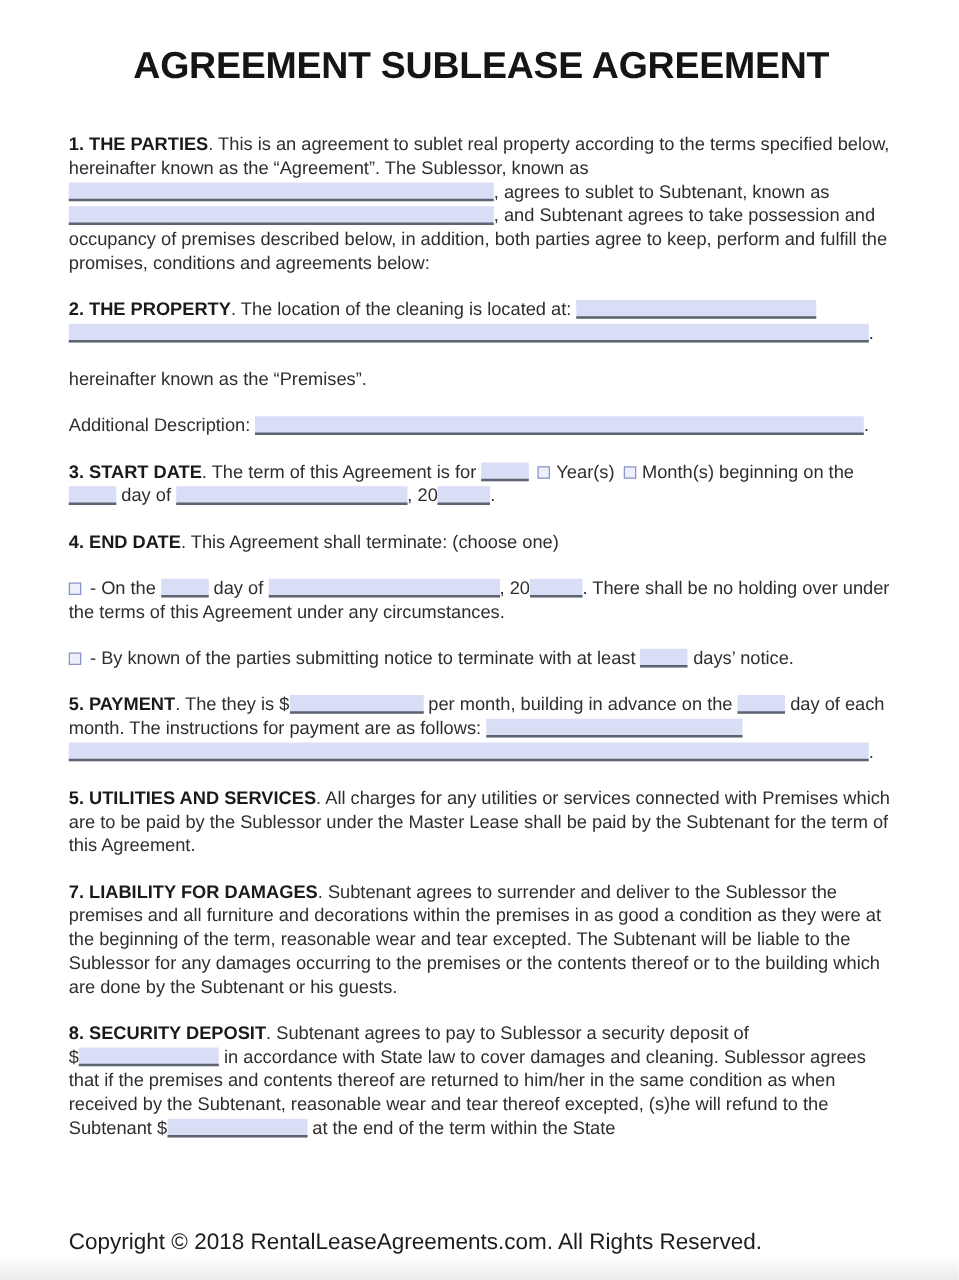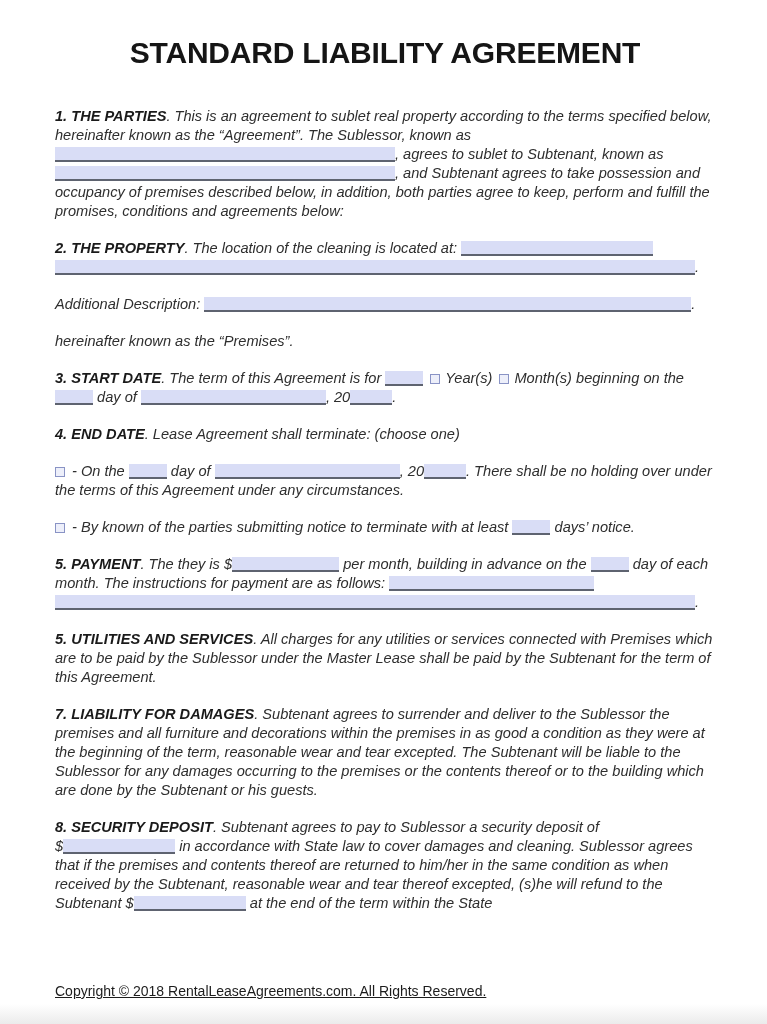--- a/index.html
+++ b/index.html
@@ -15,21 +15,21 @@
   .doc { position: absolute; left: 55px; top: 0; width: 660px; }
   h1 {
     margin: 36px 0 0 0;
     text-align: center;
     font-size: 30px;
     font-weight: 700;
     color: #151515;
     letter-spacing: -0.2px;
   }
   .body-copy { margin-top: 37px; }
-  p { margin: 0 0 18px 0; font-size: 14.6px; line-height: 19px; font-style: italic; }
+  p { margin: 0 0 18px 0; font-size: 14.6px; line-height: 19px; }
   p b { color: #1a1a1a; }
   .fld {
     display: inline-block;
     height: 15px;
     background: #d9ddf6;
     border-bottom: 2px solid #5e6370;
     vertical-align: -3px;
   }
   .w38  { width: 38px; }
   .w42  { width: 42px; }
@@ -46,46 +46,46 @@
     width: 10px; height: 10px;
     background: #edeffa;
     border: 1.5px solid #8993c5;
     vertical-align: -1px;
   }
   .cb.mid { margin: 0 5px 0 7px; }
   .cb.start { margin-right: 7px; }
   .nw { white-space: nowrap; }
   .footer {
     position: absolute; left: 55px; top: 983px;
-    font-size: 14px; color: #1c1c1c; text-decoration: underline;
+    font-size: 18px; color: #1c1c1c;
   }
   .bottom-shade {
     position: absolute; left: 0; right: 0; bottom: 0; height: 20px;
     background: linear-gradient(180deg, rgba(236,236,236,0) 0%, #ebebeb 100%);
   }
 </style>
 </head>
 <body>
 
 <div class="doc">
-  <h1>STANDARD LIABILITY AGREEMENT</h1>
+  <h1>AGREEMENT SUBLEASE AGREEMENT</h1>
 
   <div class="body-copy">
 
     <p><b>1. THE PARTIES</b><span>. This is an agreement to sublet real property according to the terms specified below, hereinafter known as the “Agreement”. The Sublessor, known as </span><span class="fld w340"></span><span>, agrees to sublet to Subtenant, known as </span><span class="fld w340"></span><span>, and Subtenant agrees to take possession and occupancy of premises described below, in addition, both parties agree to keep, perform and fulfill the promises, conditions and agreements below:</span></p>
 
     <p><b>2. THE PROPERTY</b><span>. The location of the cleaning is located at: </span><span class="fld w192"></span><span class="fld w640"></span><span>.</span></p>
 
+    <p>hereinafter known as the “Premises”.</p>
+
     <p><span>Additional Description: </span><span class="fld w487"></span><span>.</span></p>
-
-    <p>hereinafter known as the “Premises”.</p>
 
     <p><b>3. START DATE</b><span>. The term of this Agreement is for </span><span class="fld w38"></span><span class="cb mid"></span><span>Year(s)</span><span class="cb mid"></span><span>Month(s) beginning on the </span><span class="fld w38"></span><span> day of </span><span class="fld w185"></span><span>, </span><span class="nw"><span>20</span><span class="fld w42"></span></span><span>.</span></p>
 
-    <p><b>4. END DATE</b><span>. Lease Agreement shall terminate: (choose one)</span></p>
+    <p><b>4. END DATE</b><span>. This Agreement shall terminate: (choose one)</span></p>
 
     <p><span class="cb start"></span><span>- On the </span><span class="fld w38"></span><span> day of </span><span class="fld w185"></span><span>, </span><span class="nw"><span>20</span><span class="fld w42"></span></span><span>. There shall be no holding over under the terms of this Agreement under any circumstances.</span></p>
 
     <p><span class="cb start"></span><span>- By known of the parties submitting notice to terminate with at least </span><span class="fld w38"></span><span> days’ notice.</span></p>
 
     <p><b>5. PAYMENT</b><span>. The they is </span><span class="nw"><span>$</span><span class="fld w107"></span></span><span> per month, building in advance on the </span><span class="fld w38"></span><span> day of each month. The instructions for payment are as follows: </span><span class="fld w205"></span><span class="fld w640"></span><span>.</span></p>
 
     <p><b>5. UTILITIES AND SERVICES</b><span>. All charges for any utilities or services connected with Premises which are to be paid by the Sublessor under the Master Lease shall be paid by the Subtenant for the term of this Agreement.</span></p>
 
     <p><b>7. LIABILITY FOR DAMAGES</b><span>. Subtenant agrees to surrender and deliver to the Sublessor the premises and all furniture and decorations within the premises in as good a condition as they were at the beginning of the term, reasonable wear and tear excepted. The Subtenant will be liable to the Sublessor for any damages occurring to the premises or the contents thereof or to the building which are done by the Subtenant or his guests.</span></p>

